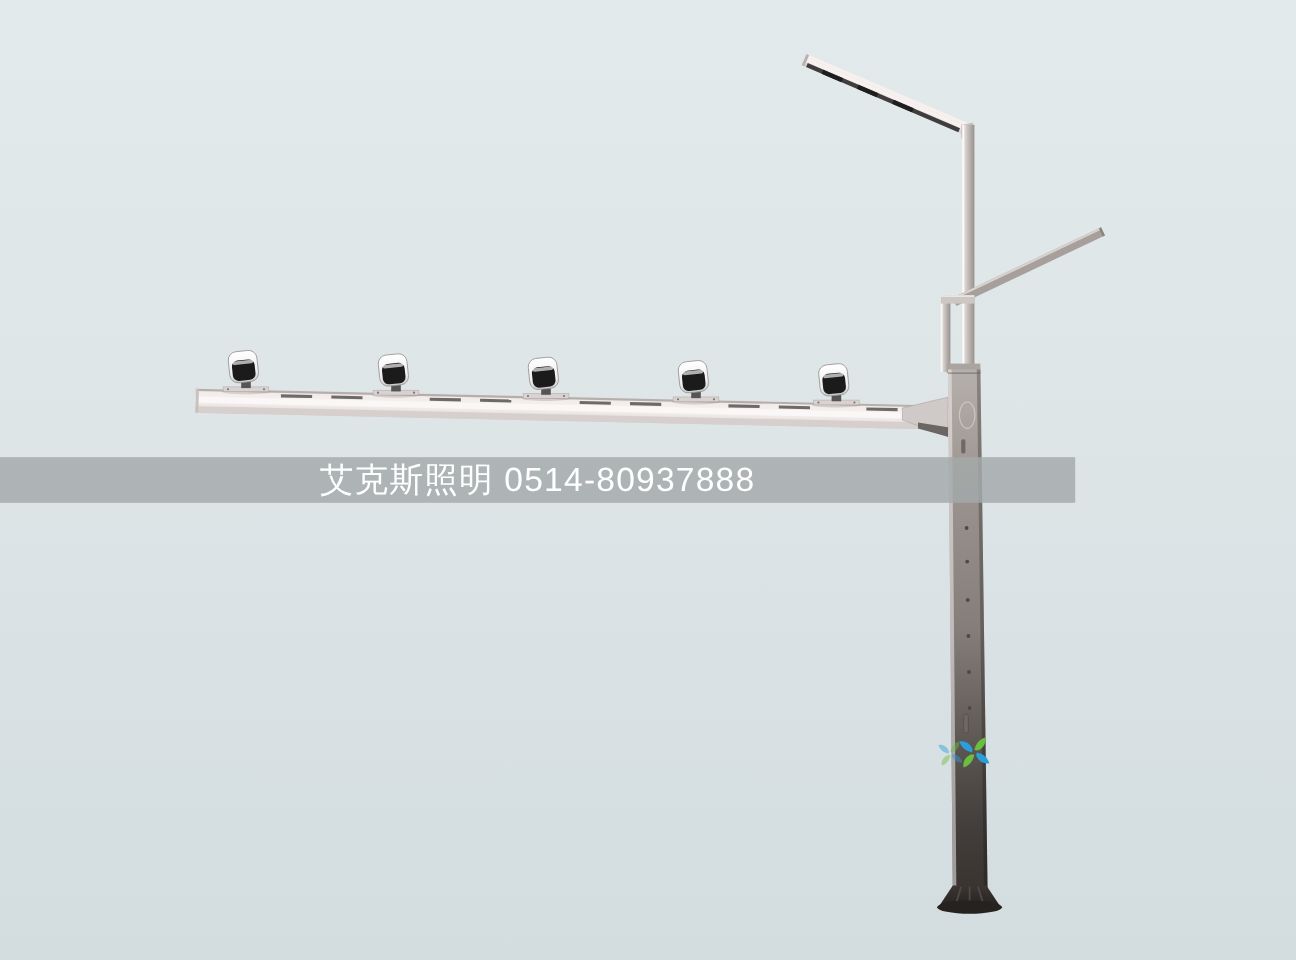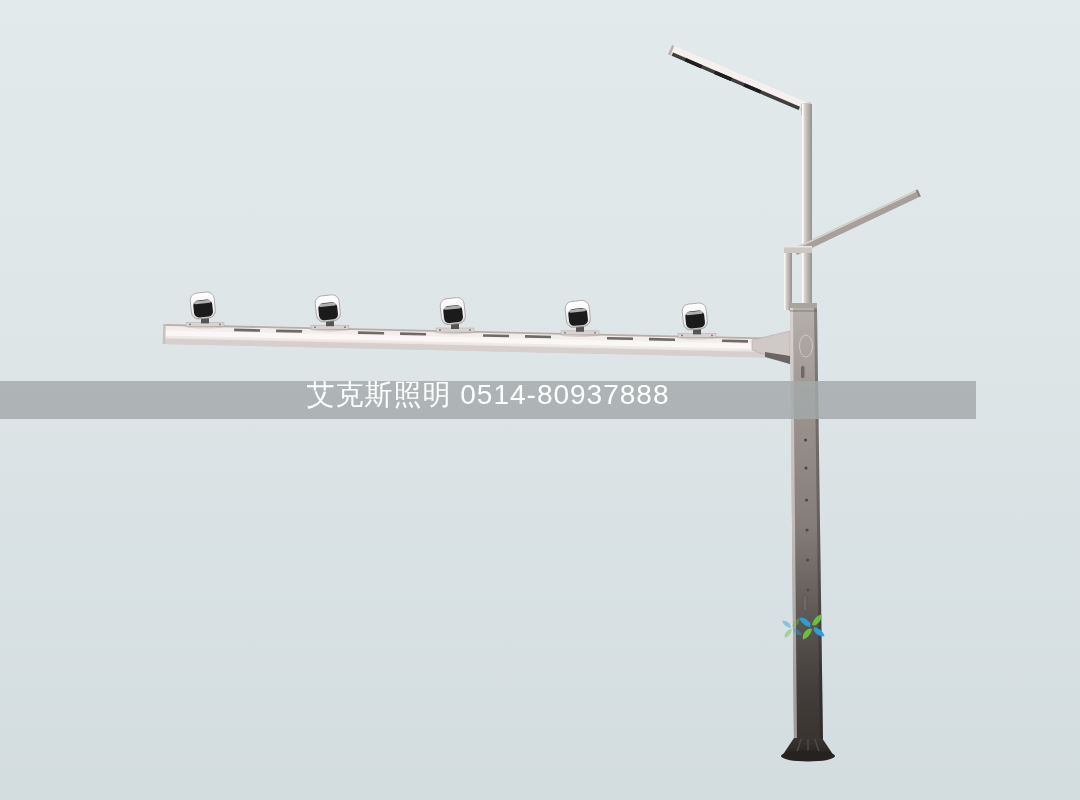--- a/index.html
+++ b/index.html
@@ -3,23 +3,23 @@
 <meta charset="utf-8">
 <style>
   html,body{margin:0;padding:0;background:#cfd8db;}
   .stage{
     position:relative;width:1080px;height:800px;overflow:hidden;
     background:linear-gradient(180deg,var(--background-top) 0%,#dde5e7 45%,var(--background-bottom) 100%);
     font-family:"Liberation Sans","DejaVu Sans",sans-serif;
   }
   .render-svg{position:absolute;left:0;top:0;}
   .watermark-band{
-    position:absolute;left:0;top:381px;width:976px;height:38px;
+    position:absolute;left:0;top:381px;width:896px;height:38px;
     background:var(--watermark-band);
-    display:flex;justify-content:center;
+    display:flex;align-items:center;justify-content:center;
   }
   .watermark-text{
     color:var(--watermark-text);
     font-size:28px;font-weight:500;letter-spacing:1px;line-height:1;
     white-space:nowrap;
   }
 </style>
 </head>
 <body>
 

